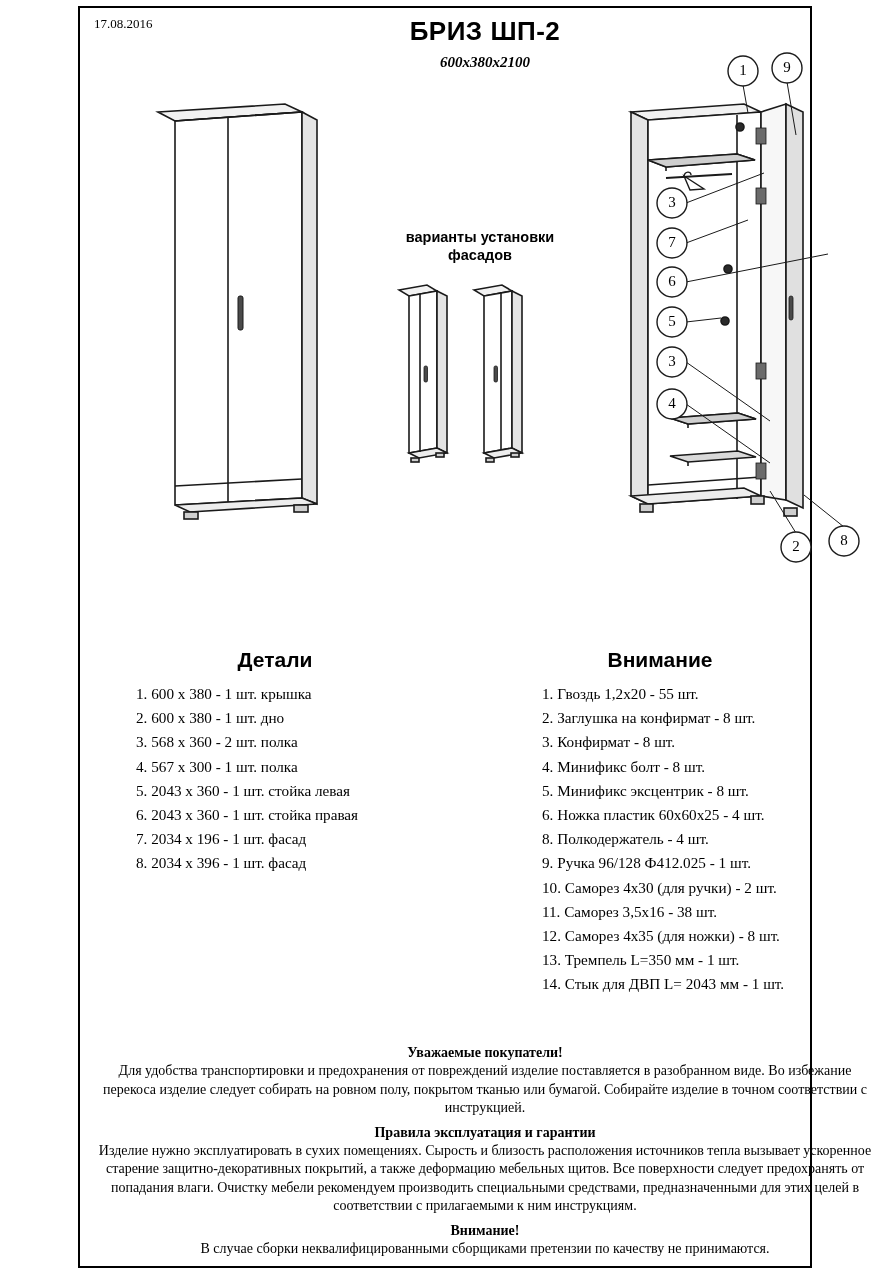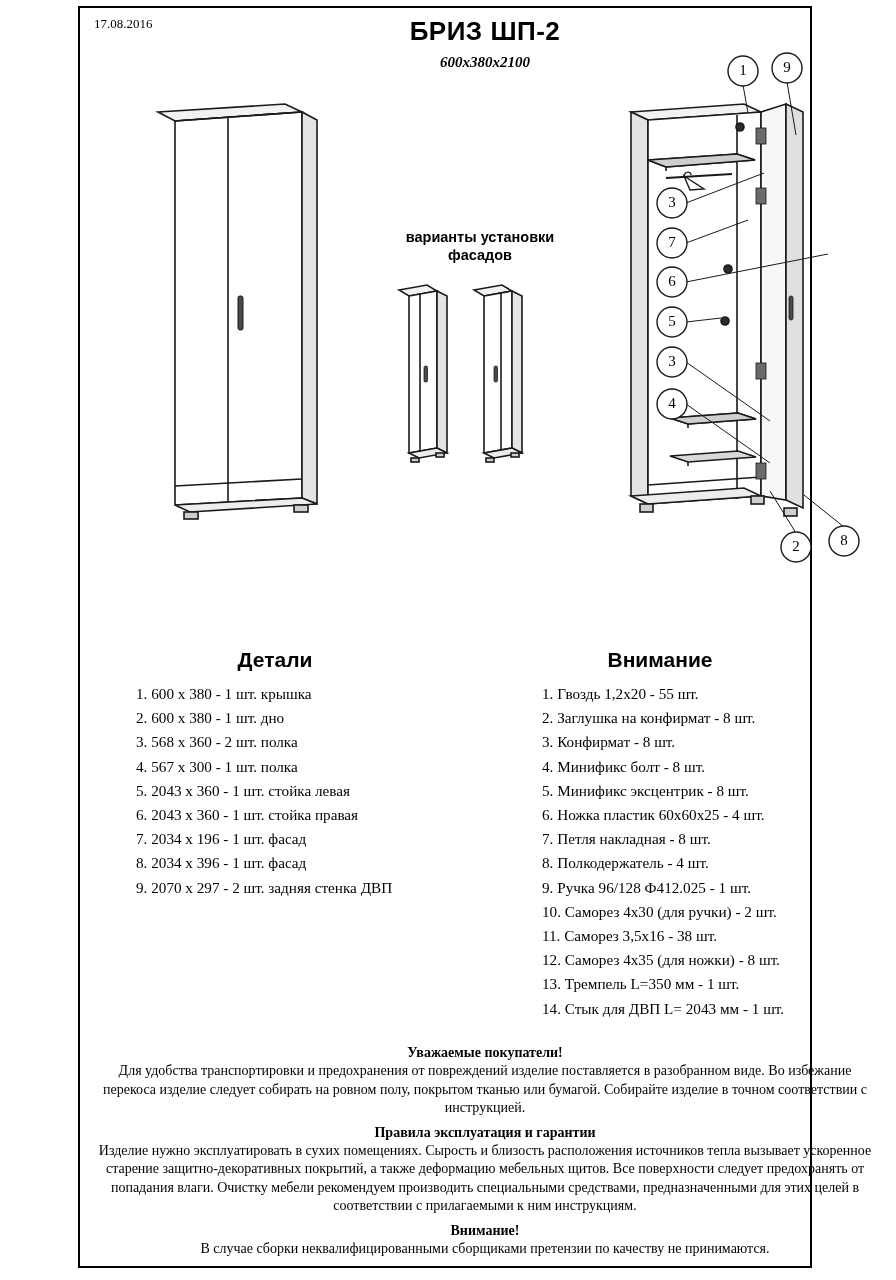--- a/index.html
+++ b/index.html
@@ -288,32 +288,30 @@
       <div class="col-left">
         <div class="list-head">Детали</div>
         <div class="list-item">1. 600 x 380 - 1 шт. крышка</div>
         <div class="list-item">2. 600 x 380 - 1 шт. дно</div>
         <div class="list-item">3. 568 x 360 - 2 шт. полка</div>
         <div class="list-item">4. 567 x 300 - 1 шт. полка</div>
         <div class="list-item">5. 2043 x 360 - 1 шт. стойка левая</div>
         <div class="list-item">6. 2043 x 360 - 1 шт. стойка правая</div>
         <div class="list-item">7. 2034 x 196 - 1 шт. фасад</div>
         <div class="list-item">8. 2034 x 396 - 1 шт. фасад</div>
-        <div class="list-item">9. 2070 x 297 - 2 шт. задняя стенка ДВП</div>
       </div>
 
       <div class="col-right">
         <div class="list-head">Внимание</div>
         <div class="list-item">1. Гвоздь 1,2х20 - 55 шт.</div>
         <div class="list-item">2. Заглушка на конфирмат - 8 шт.</div>
         <div class="list-item">3. Конфирмат - 8 шт.</div>
         <div class="list-item">4. Минификс болт - 8 шт.</div>
         <div class="list-item">5. Минификс эксцентрик - 8 шт.</div>
         <div class="list-item">6. Ножка пластик 60х60х25 - 4 шт.</div>
-        <div class="list-item">7. Петля накладная - 8 шт.</div>
         <div class="list-item">8. Полкодержатель - 4 шт.</div>
         <div class="list-item">9. Ручка 96/128 Ф412.025 - 1 шт.</div>
         <div class="list-item">10. Саморез 4х30 (для ручки) - 2 шт.</div>
         <div class="list-item">11. Саморез 3,5х16 - 38 шт.</div>
         <div class="list-item">12. Саморез 4х35 (для ножки) - 8 шт.</div>
         <div class="list-item">13. Тремпель L=350 мм - 1 шт.</div>
         <div class="list-item">14. Стык для ДВП L= 2043 мм - 1 шт.</div>
       </div>
     </div>
 

